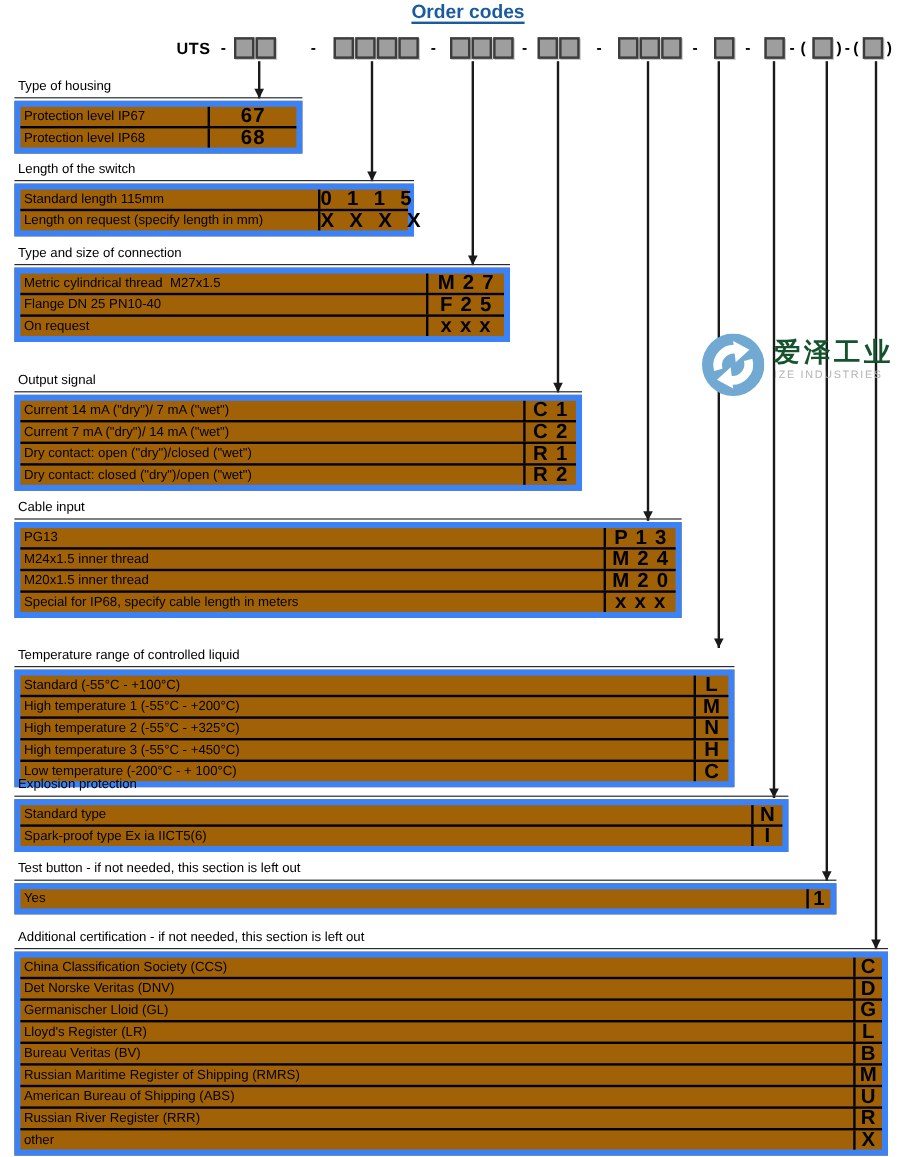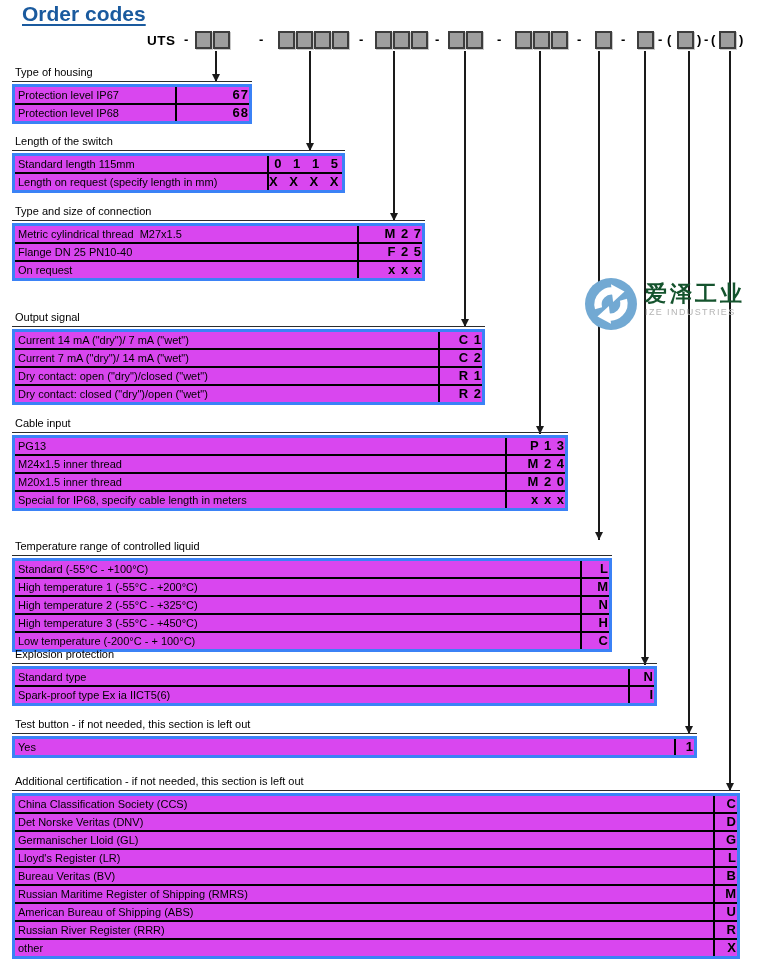--- a/index.html
+++ b/index.html
@@ -1,43 +1,43 @@
 <!DOCTYPE html>
 <html><head>
 <meta charset="utf-8">
 <style>
   html,body{margin:0;padding:0;background:#ffffff;}
   .canvas{position:relative;width:758px;height:964px;background:#fff;
           font-family:"Liberation Sans", sans-serif;color:#000;overflow:hidden;}
 
-  .page-title{position:absolute;top:2px;left:22px;width:736px;
-              font-size:21px;font-weight:bold;color:#1a5a9e;}
+  .page-title{position:absolute;top:2px;left:22px;width:736px;text-align:center;
+              font-size:16px;font-weight:bold;color:#1a5a9e;}
   .page-title span{text-decoration:underline;text-decoration-thickness:2px;text-underline-offset:3px;}
 
   
   .uts{position:absolute;top:31px;left:147px;font-size:13.5px;font-weight:bold;line-height:19px;letter-spacing:.5px;}
   .cdash,.cparen{position:absolute;top:30px;font-size:13px;font-weight:bold;line-height:19px;}
   .cgroup{position:absolute;top:31px;display:flex;gap:1px;}
   .cbox{width:13px;height:14px;background:#9e9e9e;border:2px solid #3d3d3d;box-shadow:1px 1px 0 #c9c9c9;}
 
   
   .vline{position:absolute;width:1.5px;background:#1a1a1a;}
   .ahead{position:absolute;width:0;height:0;border-left:4px solid transparent;
          border-right:4px solid transparent;border-top:8px solid #1a1a1a;}
 
   
   .section{position:absolute;left:12px;}
   .slabel{font-size:11px;line-height:13px;padding:0 0 2px 3px;border-bottom:1px solid #2b2b2b;
           margin-bottom:2px;white-space:pre;}
-  .otable{border:3px solid #3b82f6;background:#d946ef;}
+  .otable{border:5px solid #3b82f6;background:#a16207;}
   .orow{display:flex;border-top:2px solid #000;}
   .orow:first-child{border-top:none;}
   .odesc{flex:1;font-size:11px;line-height:16px;padding-left:3px;white-space:pre;overflow:hidden;}
-  .ocode{width:var(--cw,40px);border-left:2px solid #000;text-align:right;font-weight:bold;
-         font-size:13px;line-height:16px;white-space:pre;letter-spacing:1px;}
+  .ocode{width:var(--cw,40px);border-left:2px solid #000;text-align:center;font-weight:bold;
+         font-size:17px;line-height:16px;white-space:pre;letter-spacing:1px;}
   .spread .ocode{letter-spacing:4px;}
 
   
   .logo{position:absolute;top:278px;left:585px;display:flex;align-items:flex-start;}
   .logo-text{margin-left:8px;padding-top:4px;}
   .logo-cn{font-size:22px;font-weight:bold;color:#14532d;letter-spacing:3px;line-height:24px;}
   .logo-en{font-size:9px;color:#b3b3b3;letter-spacing:1.4px;line-height:11px;margin-top:1px;}
 </style>
 </head>
 <body>

